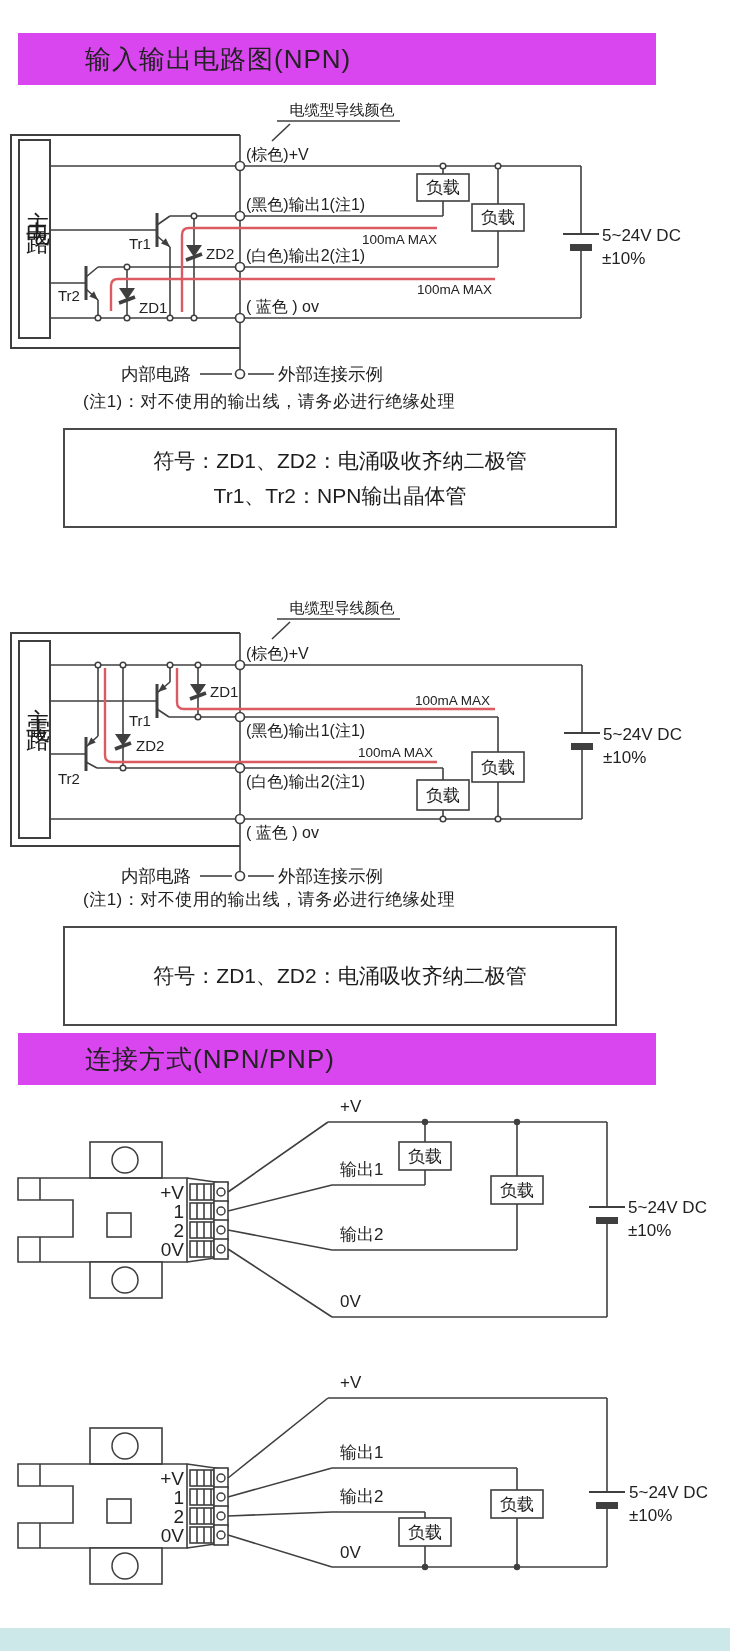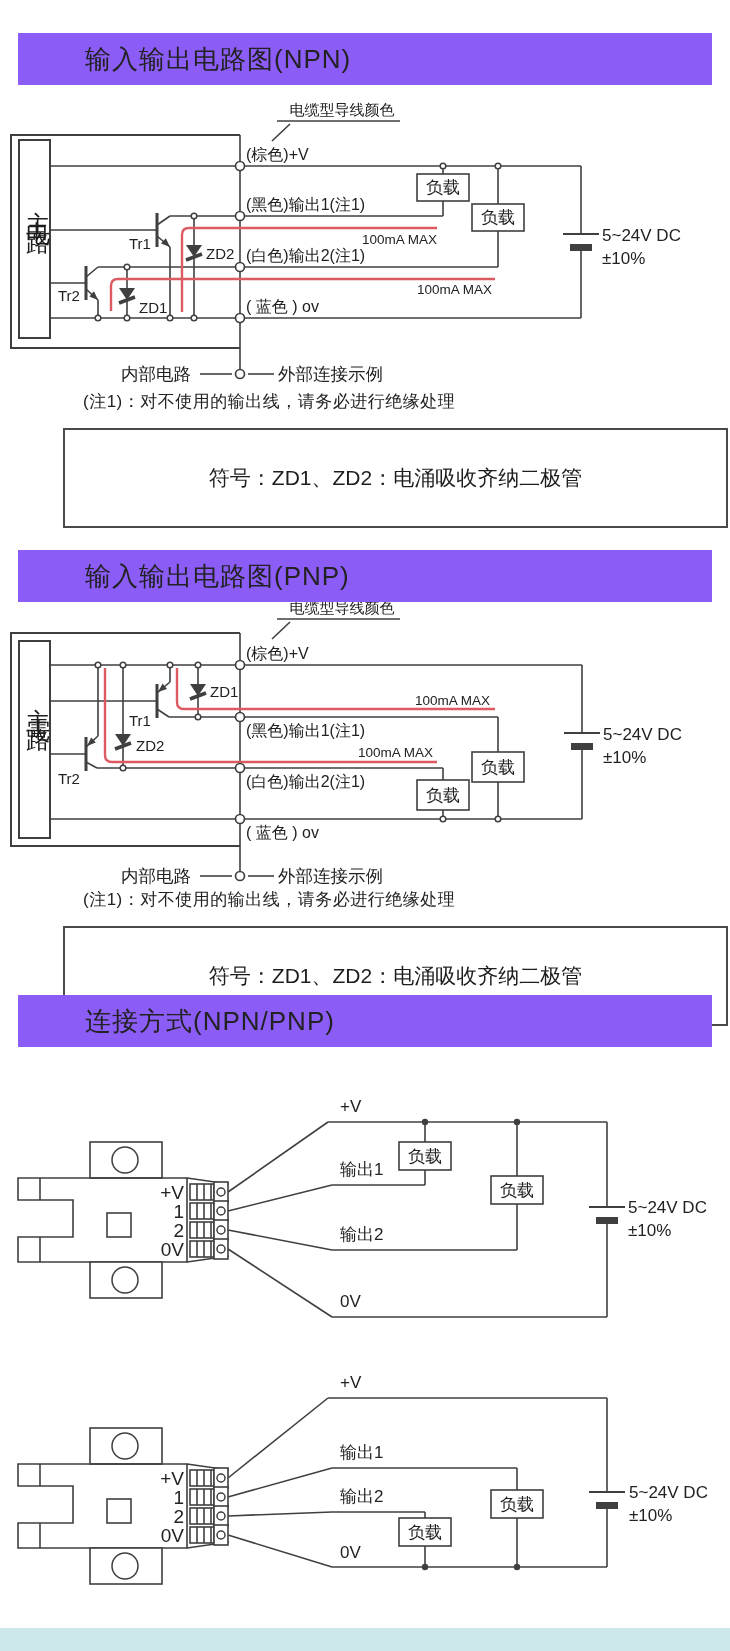--- a/index.html
+++ b/index.html
@@ -1,24 +1,24 @@
 <!DOCTYPE html>
 <html><head>
 <meta charset="utf-8">
 <style>
   html,body{margin:0;padding:0;background:#fff;}
   .page{position:relative;width:730px;height:1651px;background:#fff;overflow:hidden;
         font-family:"Liberation Sans","DejaVu Sans",sans-serif;}
-  .section-hdr{position:absolute;left:18px;width:694px;height:52px;background:#8b5cf6;
+  .section-hdr{position:absolute;left:18px;width:638px;height:52px;background:#d946ef;
         font-size:26px;font-weight:500;color:#222;line-height:52px;padding-left:67px;
         box-sizing:border-box;letter-spacing:1px;}
-  .hdr1{top:33px}.hdr2{top:550px}.hdr3{top:995px}
+  .hdr1{top:33px}.hdr2{top:550px}.hdr3{top:1033px}
   .note{position:absolute;left:63px;font-size:17px;color:#222;letter-spacing:0.5px;margin-left:20px;}
   .note1{top:390px}.note2{top:888px}
-  .legend{position:absolute;left:63px;width:665px;height:100px;border:2px solid #4a4a4a;
+  .legend{position:absolute;left:63px;width:554px;height:100px;border:2px solid #4a4a4a;
         display:flex;flex-direction:column;justify-content:center;align-items:center;gap:7px;
         font-size:21px;color:#1d1d1d;box-sizing:border-box;background:#fff;}
   .legend1{top:428px}.legend2{top:926px}
   .vtext{position:absolute;writing-mode:vertical-rl;text-orientation:upright;
         font-size:24px;color:#1d1d1d;letter-spacing:10px;}
   .vtext1{left:22px;top:192px}.vtext2{left:22px;top:689px}
   .bottom-strip{position:absolute;left:0;top:1628px;width:730px;height:23px;background:#cde8e9;}
   svg.art{position:absolute;left:0;top:0;}
   .art line,.art path,.art polyline{stroke:#3f3f3f;stroke-width:1.6;fill:none;}
   .art rect{stroke:#3f3f3f;stroke-width:1.6;fill:#fff;}
@@ -384,23 +384,23 @@
       <text x="629" y="1498" class="t17">5~24V DC</text>
       <text x="629" y="1521" class="t17">±10%</text>
     </g>
   </svg>
 
   <div class="section-hdr hdr1"><span>输入输出电路图(NPN)</span></div>
   <div class="vtext vtext1">主电路</div>
   <div class="note note1">(注1)：对不使用的输出线，请务必进行绝缘处理</div>
   <div class="legend legend1">
     <div>符号：ZD1、ZD2：电涌吸收齐纳二极管</div>
+    <div>Tr1、Tr2：NPN输出晶体管</div>
   </div>
 
-  <div class="section-hdr hdr2"><span>输入输出电路图(PNP)</span></div>
   <div class="vtext vtext2">主電路</div>
   <div class="note note2">(注1)：对不使用的输出线，请务必进行绝缘处理</div>
   <div class="legend legend2">
     <div>符号：ZD1、ZD2：电涌吸收齐纳二极管</div>
   </div>
 
   <div class="section-hdr hdr3"><span>连接方式(NPN/PNP)</span></div>
 
   <div class="bottom-strip"></div>
 </div>

